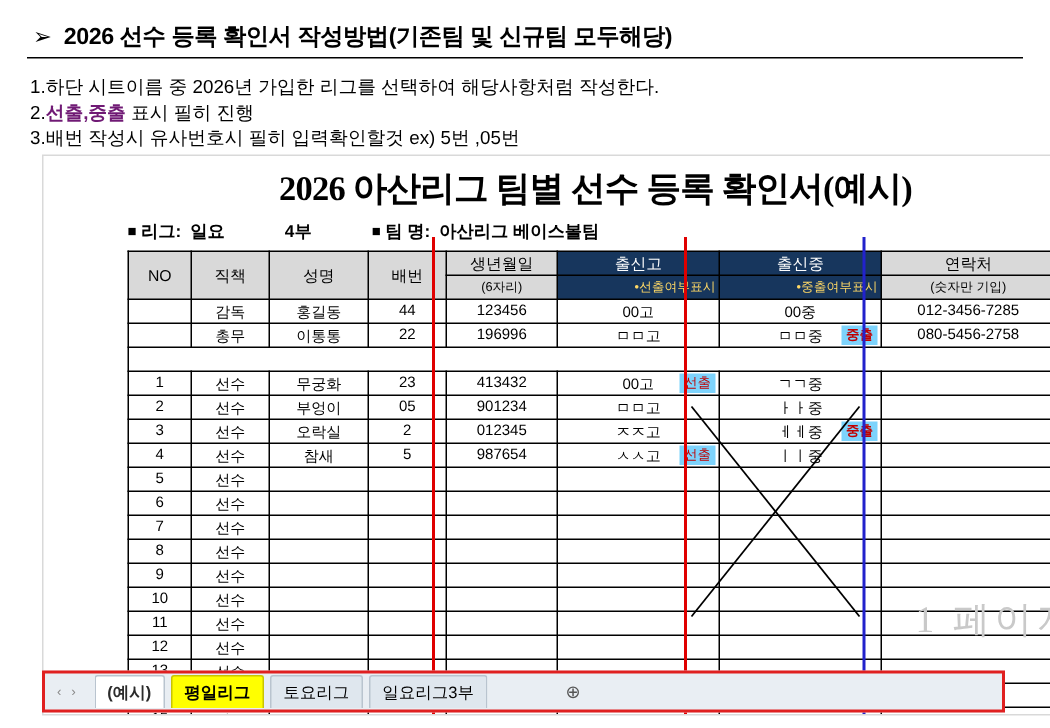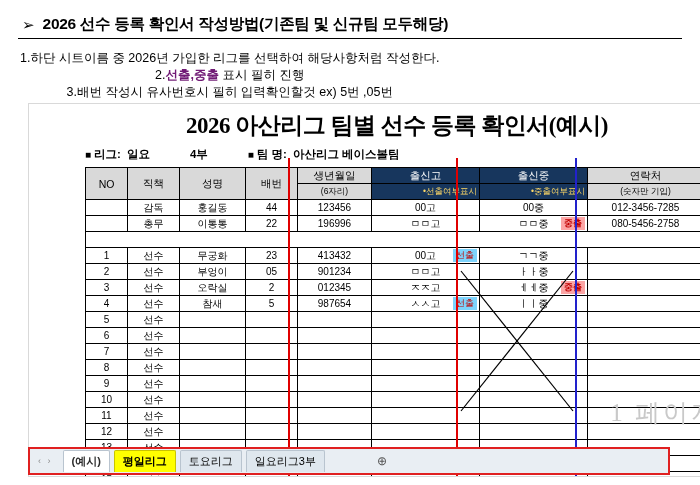--- a/index.html
+++ b/index.html
@@ -47,21 +47,21 @@
     background: #000;
   }
   
   .notes {
     position: absolute;
     left: 20px;
     top: 50px;
     font-size: 12.5px;
     line-height: 17px;
   }
-  .notes div { white-space: nowrap; text-align: center; }
+  .notes div { white-space: nowrap; }
   .red { color: #701a75; font-weight: bold; }
   
   .sheet {
     position: absolute;
     left: 28px;
     top: 103px;
     width: 644px;
     height: 372px;
     background: #ffffff;
     border: 1px solid #d9d9d9;
@@ -121,21 +121,21 @@
     font-weight: normal;
   }
   .sub td.blue {
     background: #17365d;
     color: #ffd966;
     text-align: right;
   }
   td.bold { font-weight: bold; text-align: left; padding-left: 4px; }
   td.lefty { text-align: left; padding-left: 4px; }
   .yellow { background: #7dd3fc; font-weight: normal; }
-  .pinkcell { background: #fca5a5; color: #c00000; font-weight: bold; }
+  .pinkcell { background: #7dd3fc; color: #c00000; font-weight: bold; }
   .spacerrow td { border: none; height: 6px; }
 
   
   .watermark {
     position: absolute;
     left: 0;
     right: 0;
     top: 292px;
     text-align: right;
     font-size: 25px;

